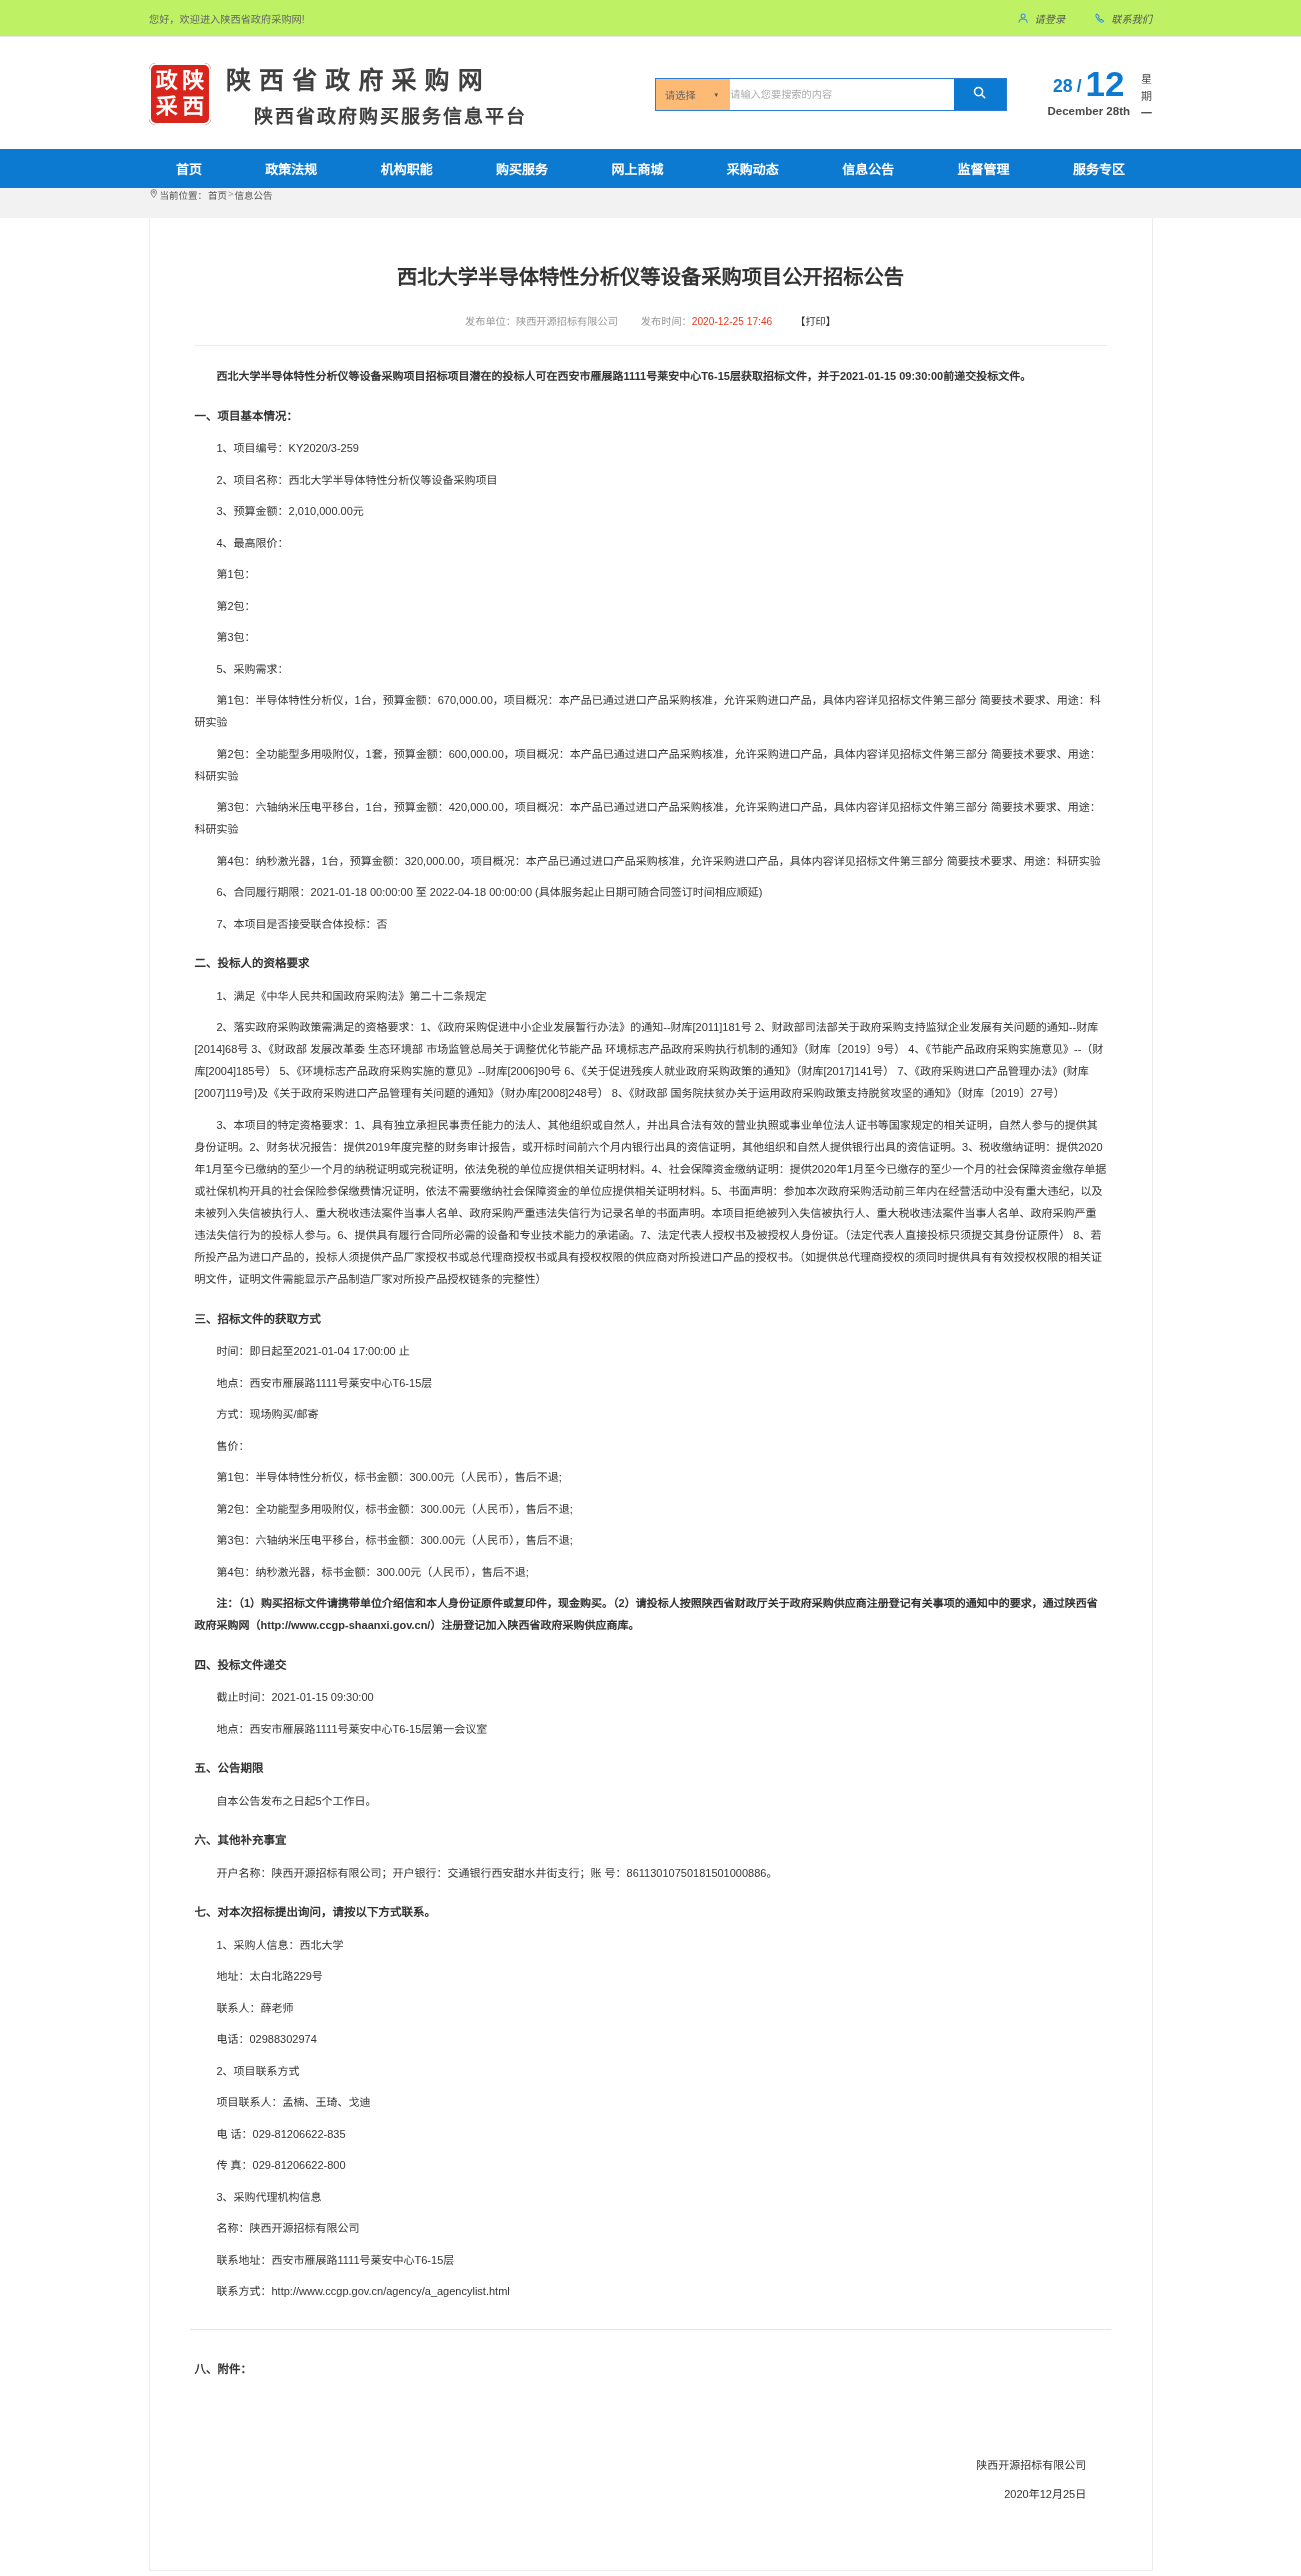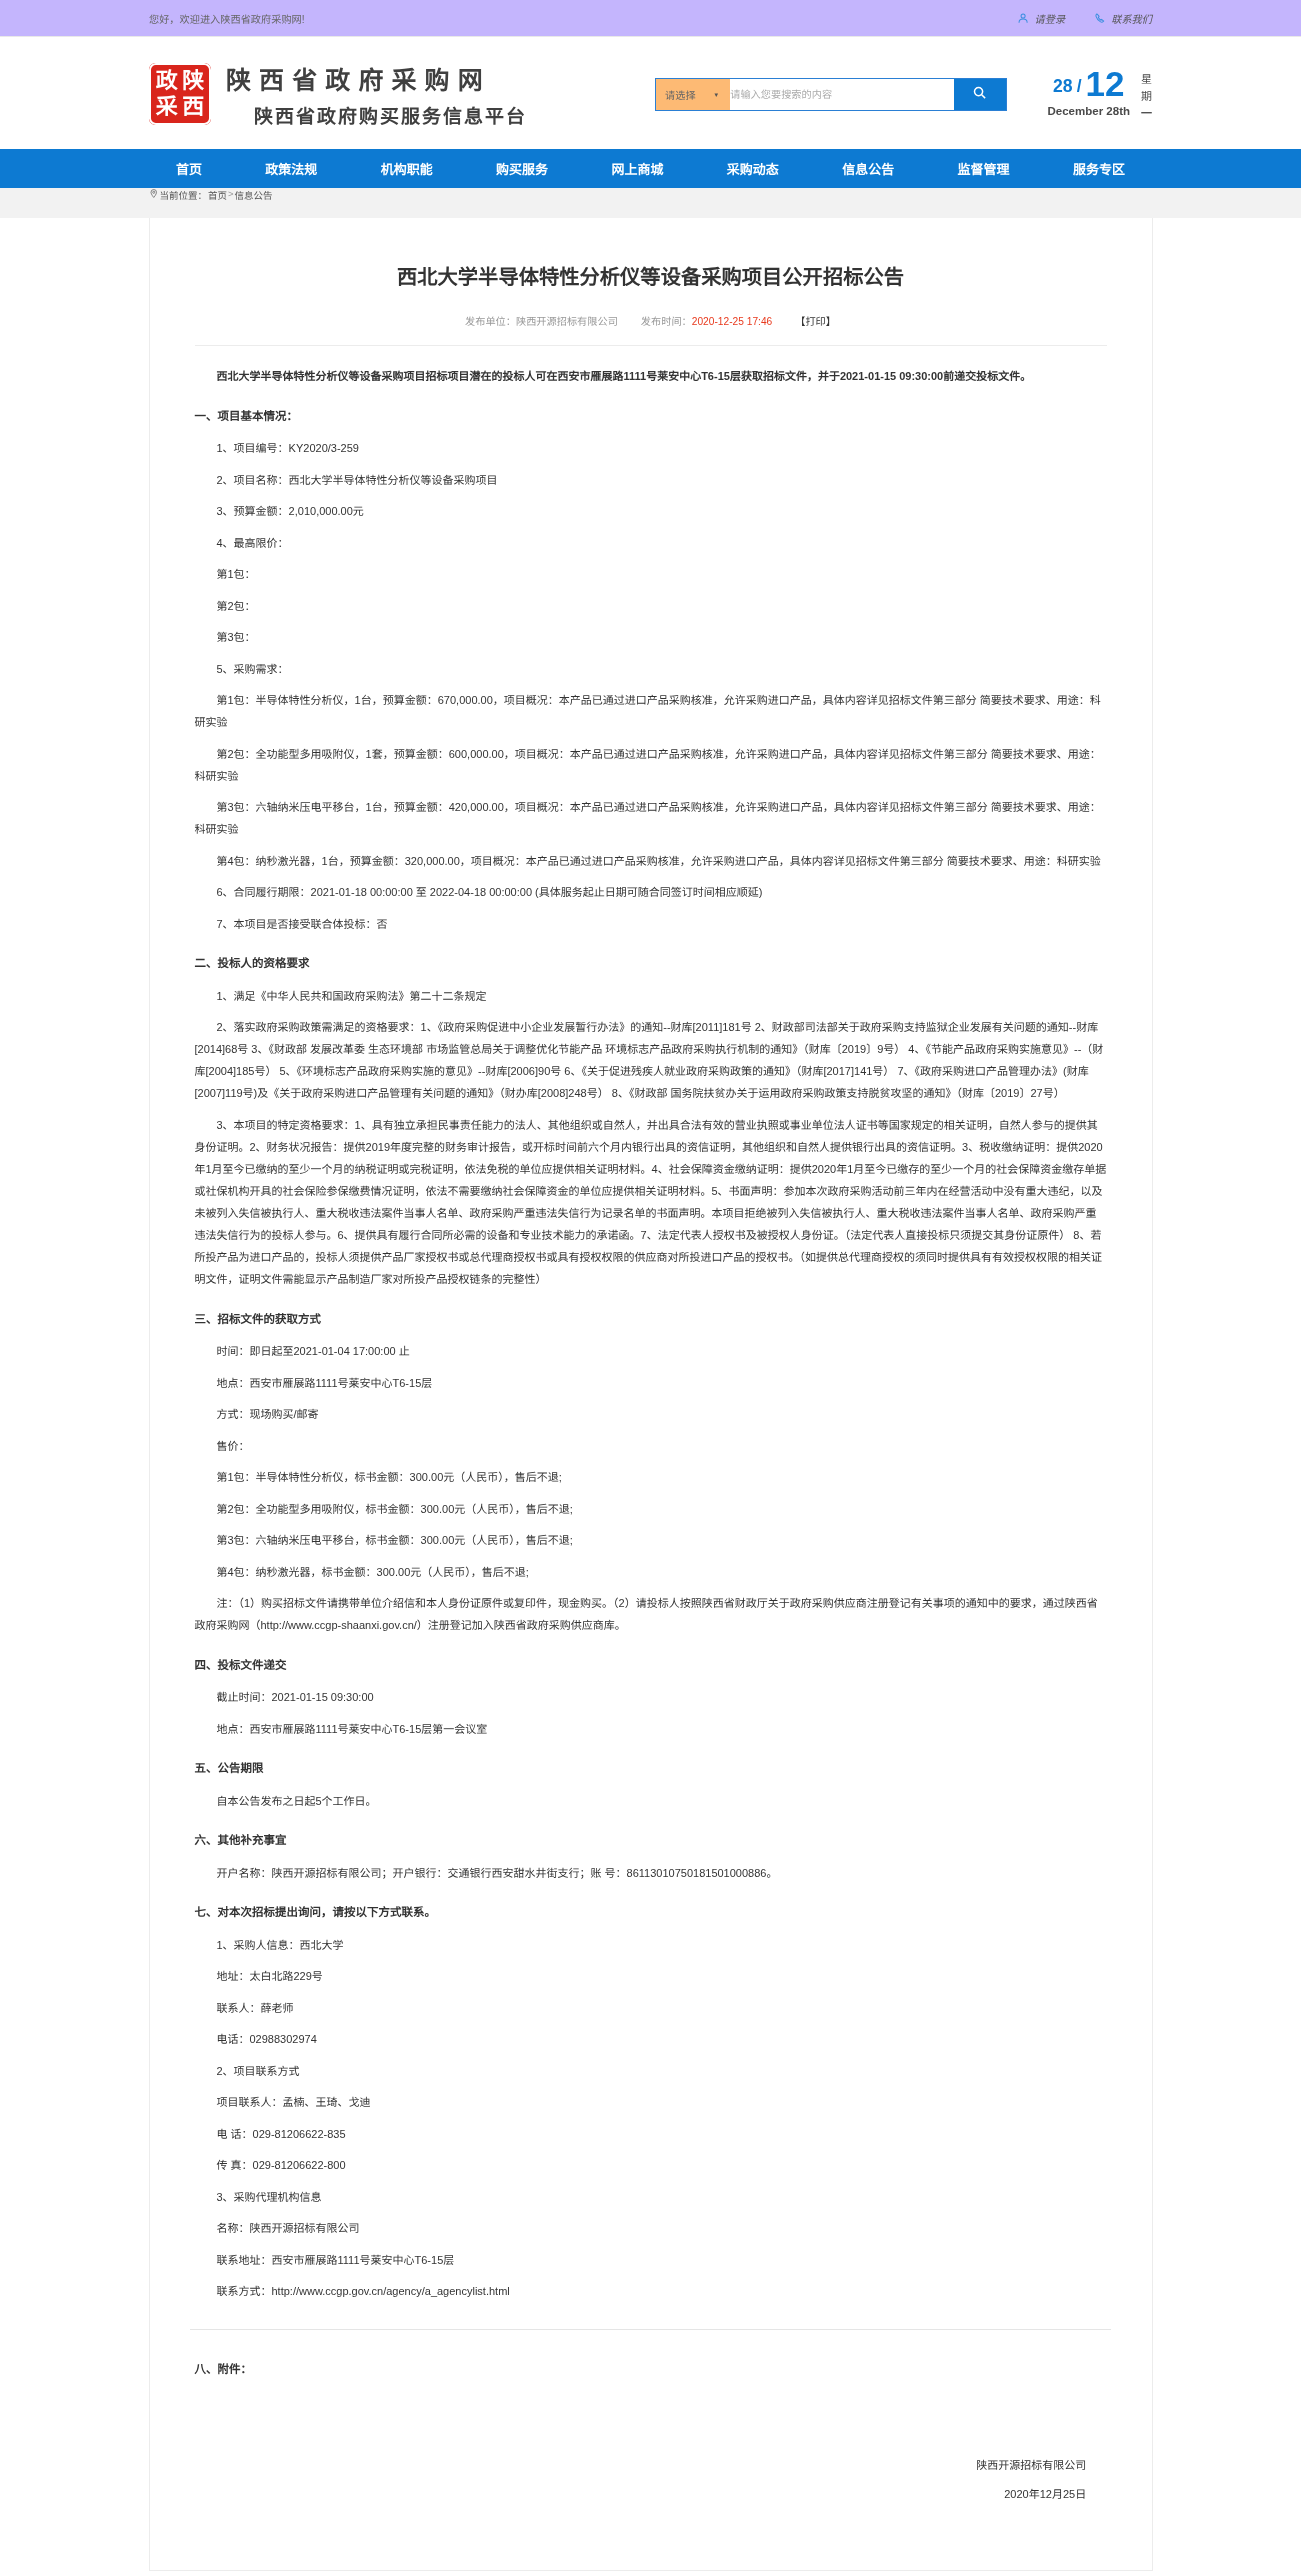--- a/index.html
+++ b/index.html
@@ -6,21 +6,21 @@
   * { margin:0; padding:0; box-sizing:border-box; }
   html,body { background:#fff; }
   body {
     width:1301px; margin:0 auto;
     font-family:"Liberation Sans","DejaVu Sans",sans-serif;
     color:#333;
   }
   .container { width:1003px; margin:0 auto; }
 
   
-  .topbar { background:#c4b5fd; height:37px; border-bottom:0.7px solid #e9e9e9; }
+  .topbar { background:#bef264; height:37px; border-bottom:0.7px solid #e9e9e9; }
   .topbar .container { height:100%; display:flex; align-items:center; justify-content:space-between; }
   .topbar-welcome { font-size:10.2px; color:#666; }
   .topbar-right { display:flex; align-items:center; gap:28.5px; }
   .topbar-link { display:flex; align-items:center; gap:5.4px; font-size:10.2px; color:#555; cursor:pointer;font-style:italic; }
   .topbar-link svg { display:block; }
 
   
   .header { background:#fff; padding:23px 0 20.3px; }
   .header .container { display:flex; align-items:center; }
   .logo-wrap { display:flex; align-items:center; }
@@ -86,21 +86,21 @@
     display:flex; justify-content:center; gap:23px; align-items:center;
   }
   .meta-time-val { color:#e8391d; }
   .print-btn { color:#333; cursor:pointer; }
   .meta-divider { margin-top:17.6px; border-top:0.7px solid #ececec; }
 
   .article-body { margin-top:19px; font-size:11px; color:#333; }
   .article-body p { line-height:2.0; margin:9.5px 0; text-indent:2em; }
   .article-body p.s-h { font-weight:bold; text-indent:0; font-size:11.5px; margin:17.6px 0 9.5px; }
   .article-body p.s-intro { font-weight:bold; }
-  .article-body p.s-note { font-weight:normal; }
+  .article-body p.s-note { font-weight:bold; }
 
   .attach-divider { margin:27px -4.1px 0; border-top:0.7px solid #e5e5e5; }
   .attach-heading { font-weight:bold; font-size:11.5px; margin-top:30px; }
   .signature { margin-top:75px; text-align:right; padding-right:20.3px; font-size:11px; color:#333; }
   .signature div { line-height:2.6; }
 </style>
 </head>
 <body>
 
 <div class="topbar">

